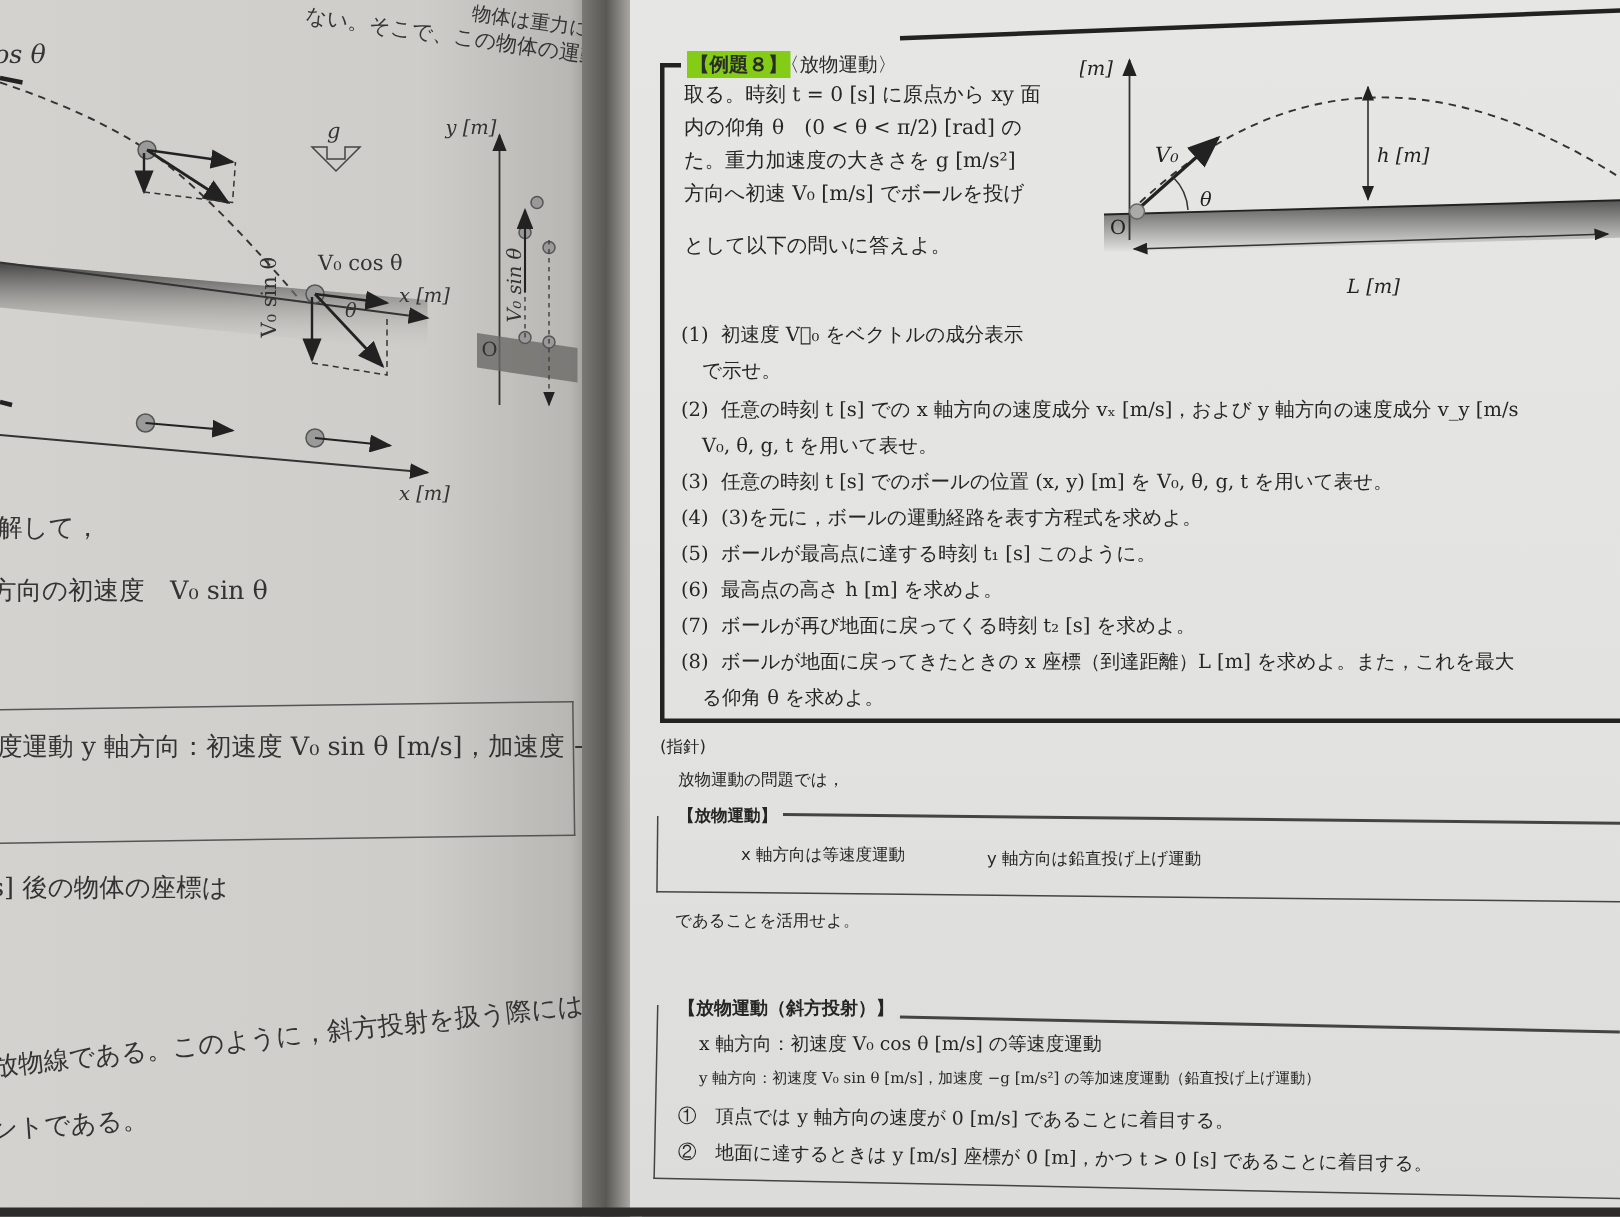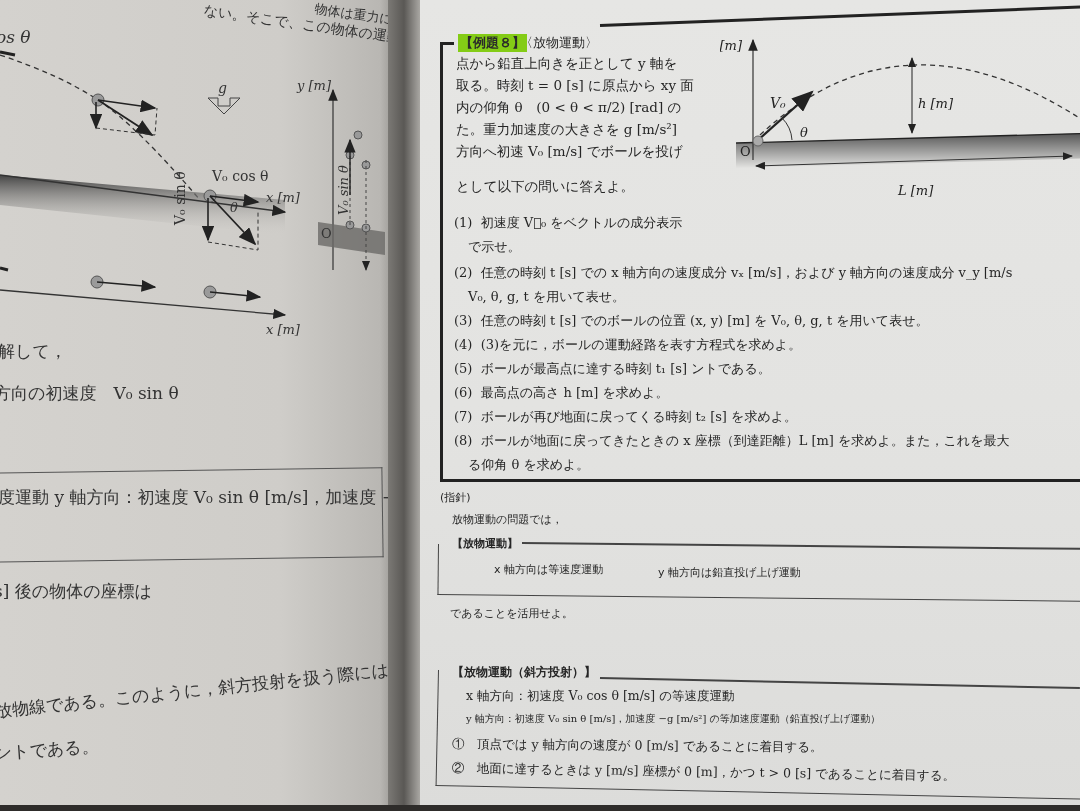--- a/index.html
+++ b/index.html
@@ -162,21 +162,20 @@
 <div class="page right-page"></div>
 
 <div class="example-top-left"></div>
 <div class="example-top-line"></div>
 <div class="example-box"></div>
 
 <span class="badge">【例題８】</span>
 <span class="badge-title">〈放物運動〉</span>
 
 <div style="position:absolute; left:456px; top:52px;">
-  <div class="rp prob-line" style="position:relative;">点から鉛直上向きを正として y 軸を</div>
   <div class="rp prob-line" style="position:relative;">取る。時刻 t = 0 [s] に原点から xy 面</div>
   <div class="rp prob-line" style="position:relative;">内の仰角 θ　(0 &lt; θ &lt; π/2) [rad] の</div>
   <div class="rp prob-line" style="position:relative;">た。重力加速度の大きさを g [m/s²]</div>
   <div class="rp prob-line" style="position:relative;">方向へ初速 V₀ [m/s] でボールを投げ</div>
   <div class="rp prob-line" style="position:relative;margin-top:13px;">として以下の問いに答えよ。</div>
 </div>
 
 <svg width="380" height="170" style="position:absolute; left:720px; top:30px;">
   <defs>
     <marker id="ah2" markerWidth="10" markerHeight="8" refX="9" refY="4" orient="auto">
@@ -217,21 +216,21 @@
     <span>(2)</span>&nbsp;&nbsp;<span>任意の時刻 t [s] での x 軸方向の速度成分 vₓ [m/s]，および y 軸方向の速度成分 v_y [m/s</span>
   </div>
   <div class="rp q-line" style="position:absolute; left:14px; top:74px;">V₀, θ, g, t を用いて表せ。</div>
   <div class="rp q-line" style="position:absolute; left:0; top:98px;">
     <span>(3)</span>&nbsp;&nbsp;<span>任意の時刻 t [s] でのボールの位置 (x, y) [m] を V₀, θ, g, t を用いて表せ。</span>
   </div>
   <div class="rp q-line" style="position:absolute; left:0; top:122px;">
     <span>(4)</span>&nbsp;&nbsp;<span>(3)を元に，ボールの運動経路を表す方程式を求めよ。</span>
   </div>
   <div class="rp q-line" style="position:absolute; left:0; top:146px;">
-    <span>(5)</span>&nbsp;&nbsp;<span>ボールが最高点に達する時刻 t₁ [s] ントである。</span>
+    <span>(5)</span>&nbsp;&nbsp;<span>ボールが最高点に達する時刻 t₁ [s] このように。</span>
   </div>
   <div class="rp q-line" style="position:absolute; left:0; top:170px;">
     <span>(6)</span>&nbsp;&nbsp;<span>最高点の高さ h [m] を求めよ。</span>
   </div>
   <div class="rp q-line" style="position:absolute; left:0; top:194px;">
     <span>(7)</span>&nbsp;&nbsp;<span>ボールが再び地面に戻ってくる時刻 t₂ [s] を求めよ。</span>
   </div>
   <div class="rp q-line" style="position:absolute; left:0; top:218px;">
     <span>(8)</span>&nbsp;&nbsp;<span>ボールが地面に戻ってきたときの x 座標（到達距離）L [m] を求めよ。また，これを最大</span>
   </div>

